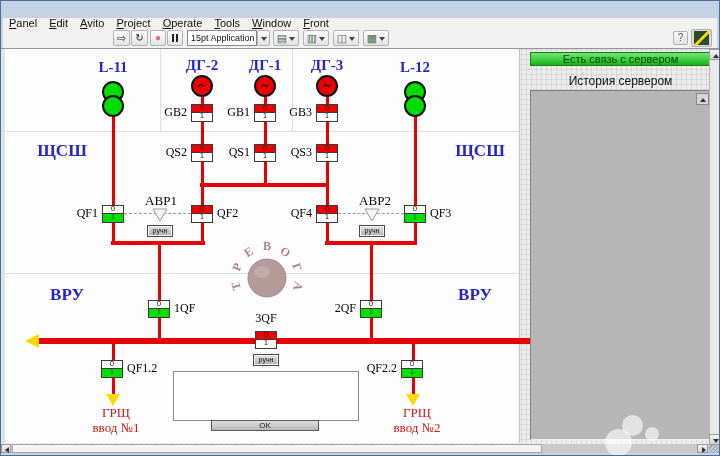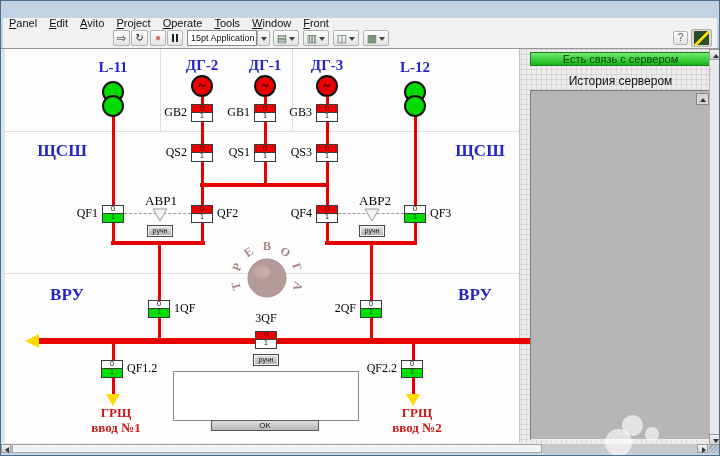--- a/index.html
+++ b/index.html
@@ -65,21 +65,21 @@
     font-family:"Liberation Serif",serif;font-weight:bold;font-size:13px;line-height:17px;color:#000;}
   .ruchn{position:absolute;width:26px;height:12px;box-sizing:border-box;border:1px solid #4a4a4a;
     background:linear-gradient(#e6e6e6,#aeaeae);box-shadow:inset 0 0 0 1px #f4f4f4;
     font-size:7px;line-height:10px;text-align:center;color:#111;z-index:6;}
   .arrowL{position:absolute;width:0;height:0;border-top:7px solid transparent;border-bottom:7px solid transparent;
     border-right:14px solid #ffd900;z-index:3;}
   .arrowR{position:absolute;width:0;height:0;border-top:7px solid transparent;border-bottom:7px solid transparent;
     border-left:14px solid #ffd900;z-index:3;}
   .arrowD{position:absolute;width:0;height:0;border-left:7px solid transparent;border-right:7px solid transparent;
     border-top:12px solid #ffd900;z-index:3;}
-  .grsh{position:absolute;font-family:"Liberation Serif",serif;font-weight:bold;font-size:13px;
+  .grsh{position:absolute;font-family:"Liberation Serif",serif;font-weight:normal;font-size:13px;
     line-height:15px;color:#cc1818;text-align:center;z-index:6;}
   .dlgrect{position:absolute;left:172px;top:322px;width:184px;height:48px;background:#fff;
     border:1px solid #8a8a8a;z-index:6;}
   .okbtn{position:absolute;left:210px;top:371px;width:108px;height:11px;box-sizing:border-box;
     border:1px solid #5a5a5a;background:linear-gradient(#dedede,#b8b8b8);font-size:8px;
     line-height:9px;text-align:center;color:#111;z-index:6;}
   
   .banner{position:absolute;left:529px;top:3px;width:181px;height:14px;box-sizing:border-box;
     border:1px solid #1e7a1e;background:linear-gradient(#72e872,#14b614);
     font-size:11px;line-height:12px;text-align:center;color:#073f07;z-index:4;}

